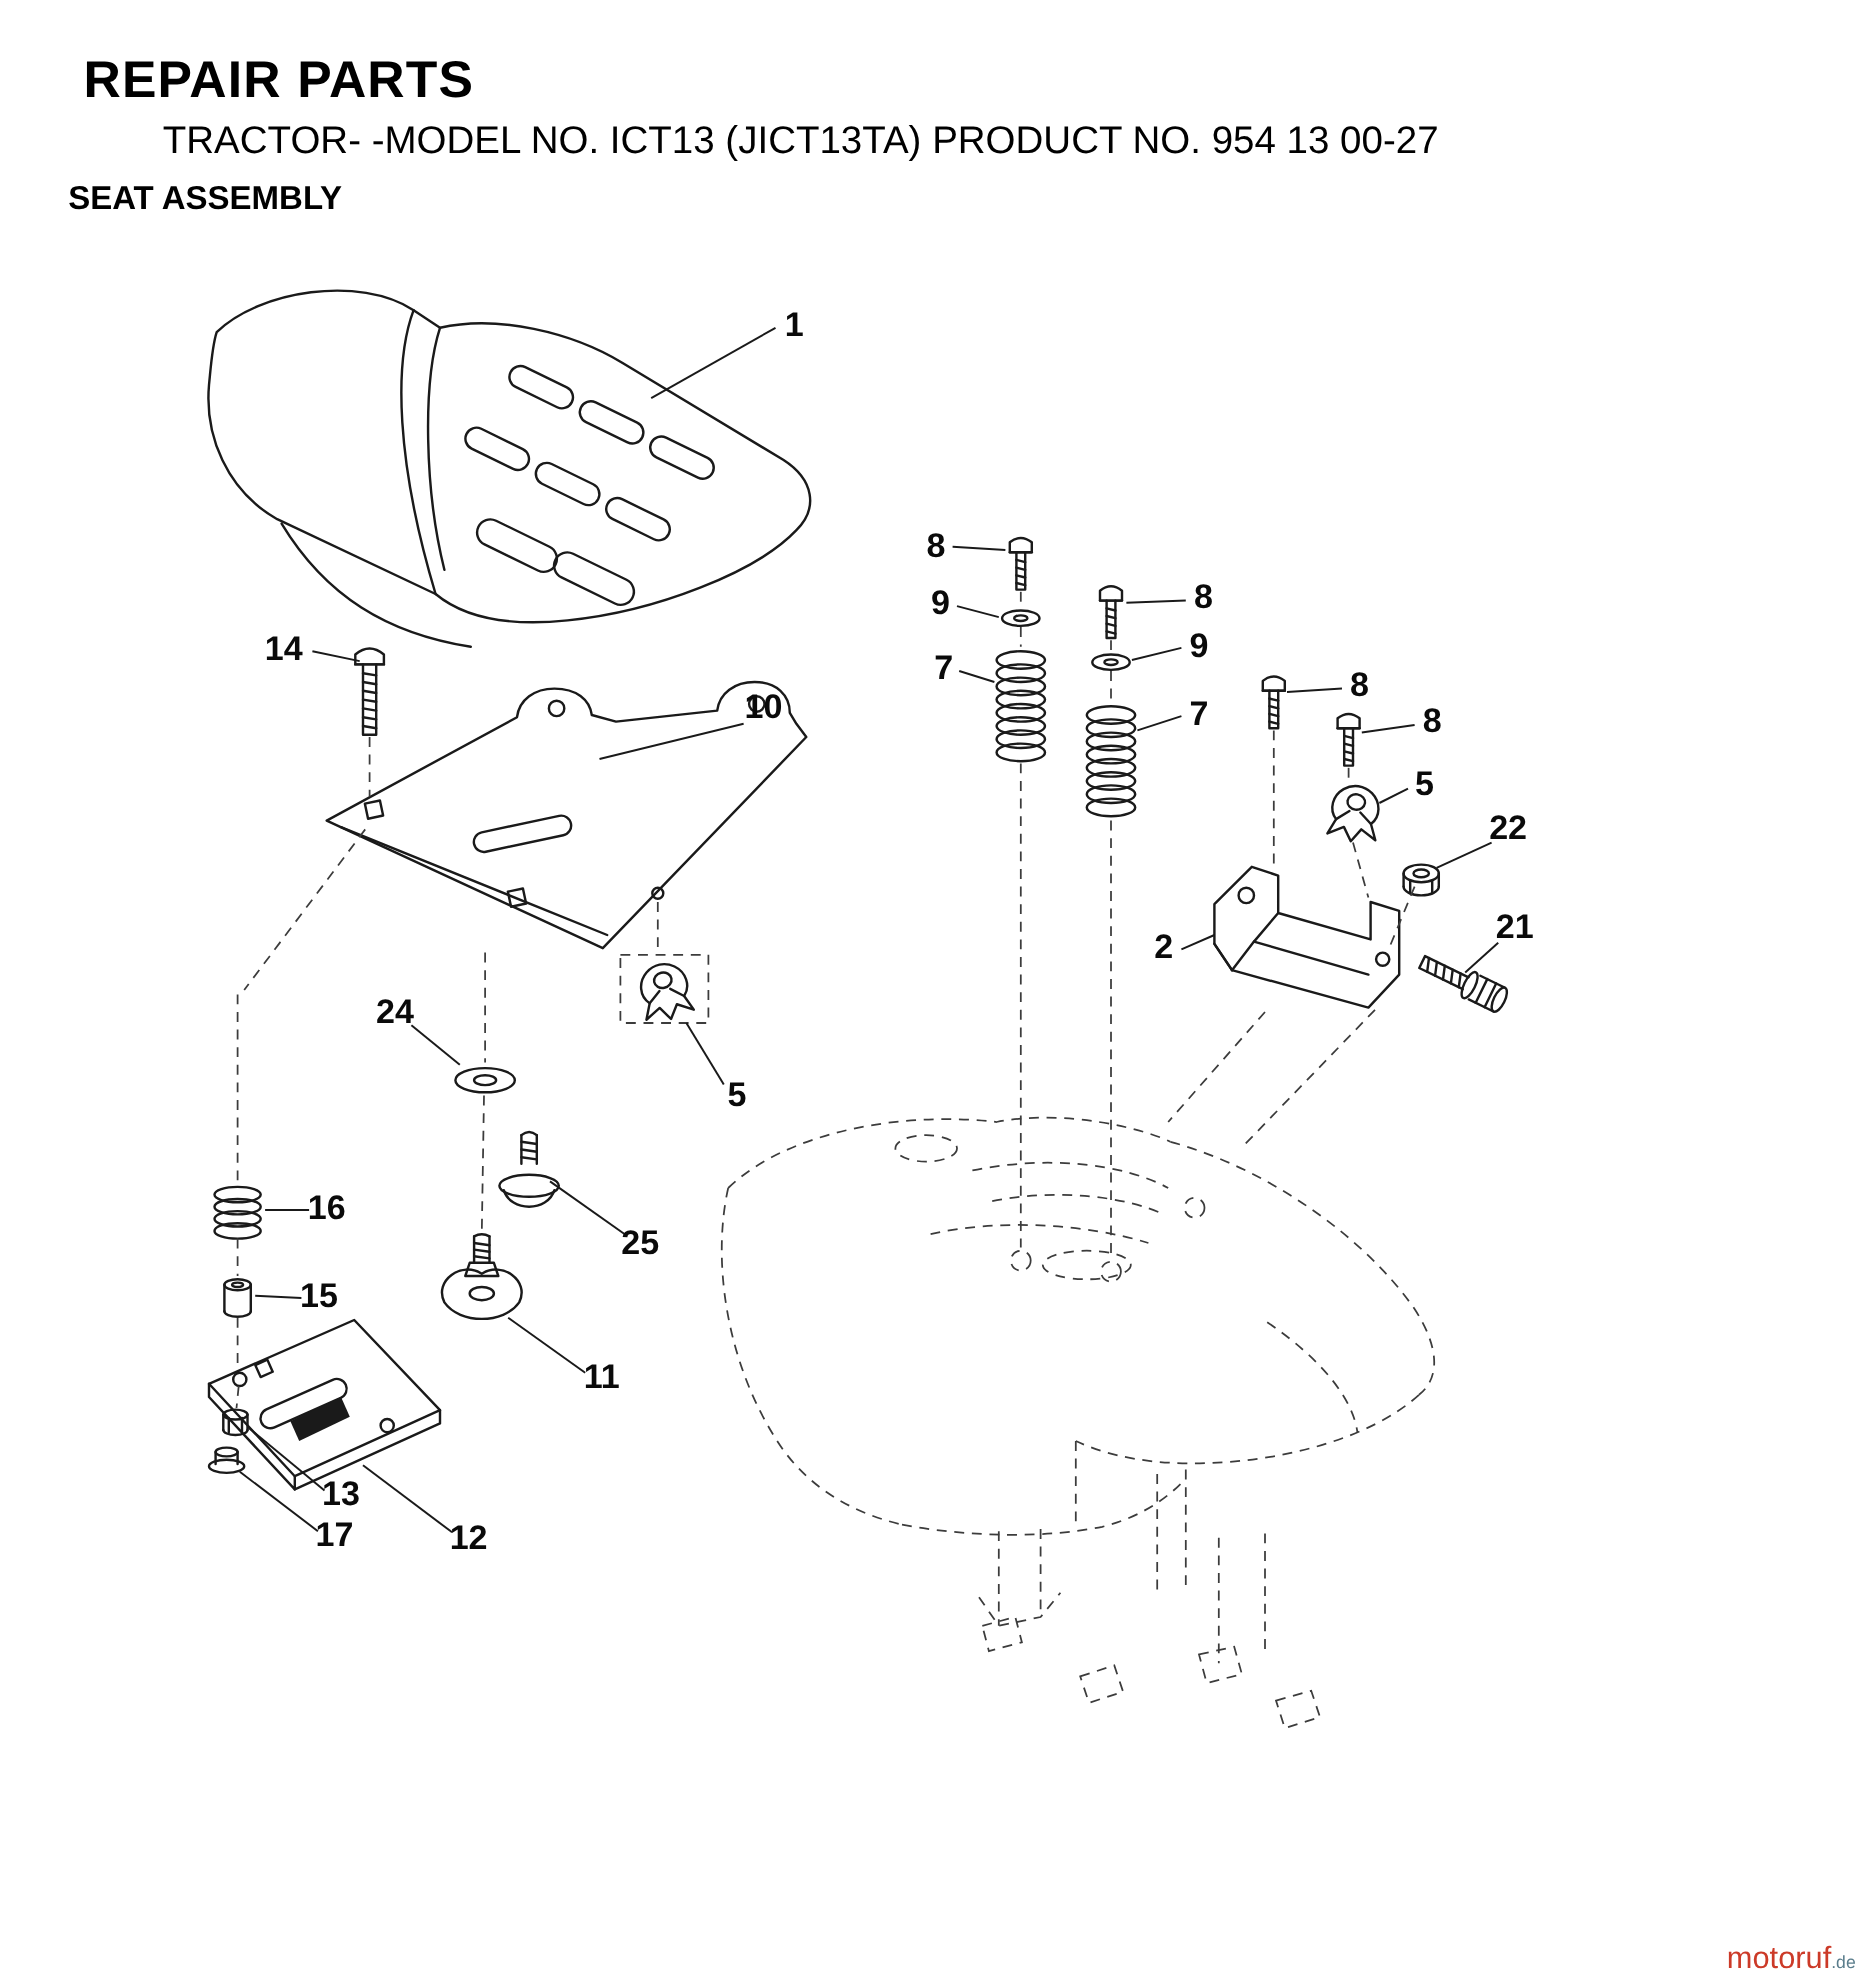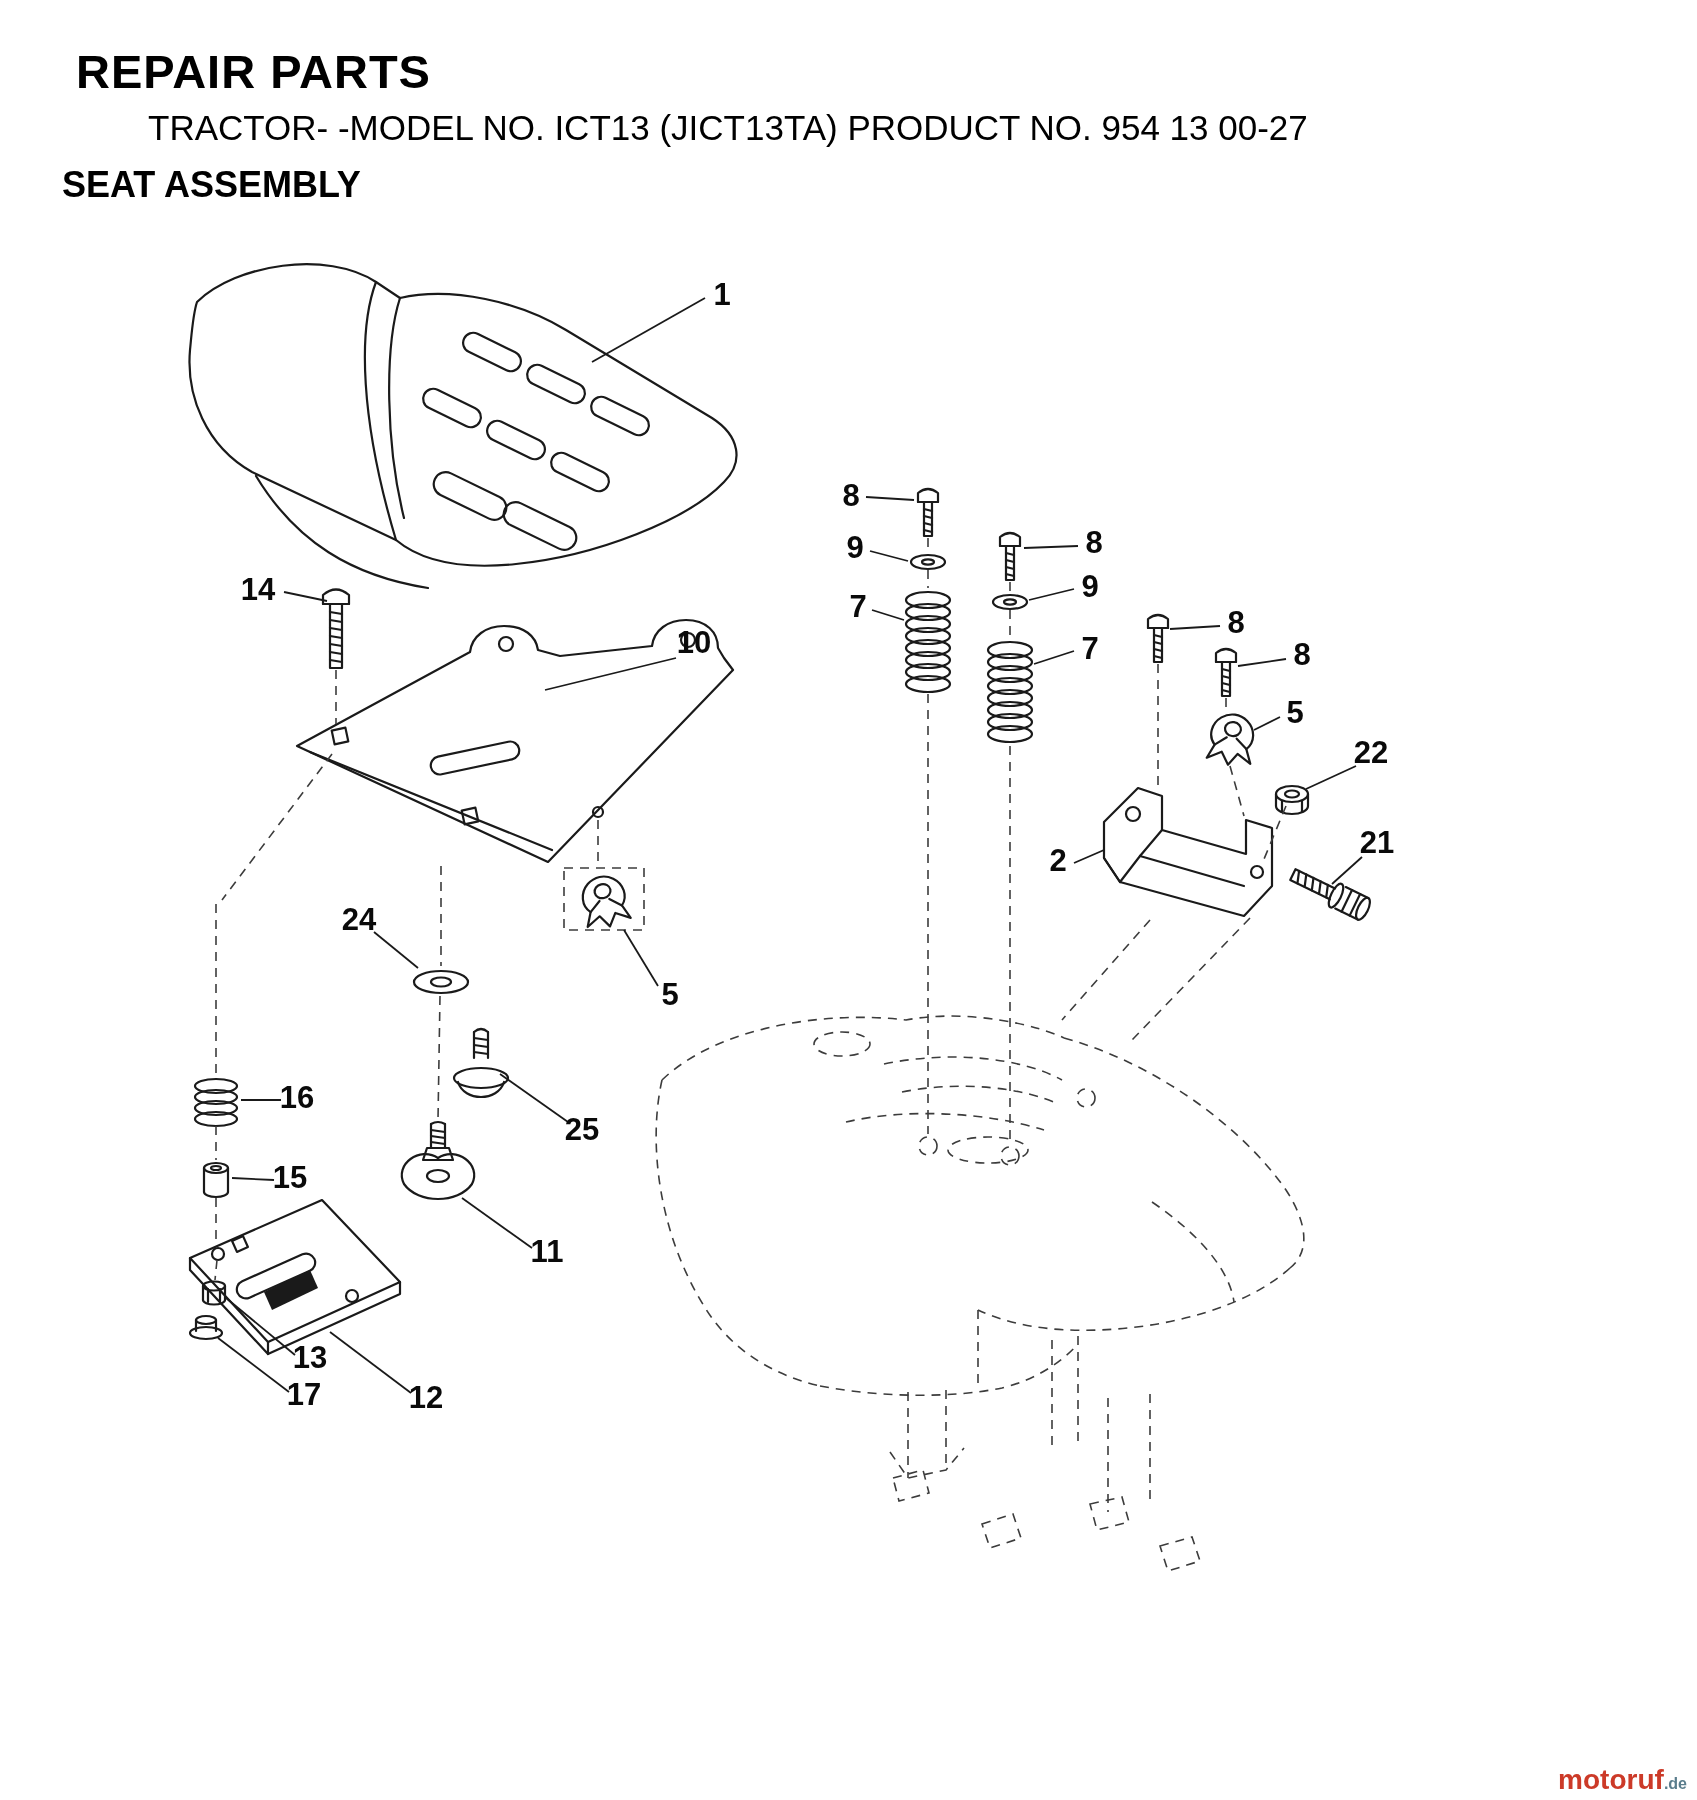--- a/index.html
+++ b/index.html
@@ -1,31 +1,31 @@
 <!DOCTYPE html>
 <html><head>
 <meta charset="utf-8">
 <style>
   * { margin:0; padding:0; box-sizing:border-box; }
   html,body { background:#ffffff; font-family:"Liberation Sans", sans-serif; }
   .page { position:relative; width:1697px; height:1800px; background:#ffffff; overflow:hidden; }
 
   .hdr-title   { position:absolute; left:76px;  top:44px;  font-size:47px; font-weight:bold; color:#000; letter-spacing:1px; }
   .hdr-sub     { position:absolute; left:148px; top:108px; font-size:35px; font-weight:normal; color:#000; }
-  .hdr-section { position:absolute; left:62px;  top:164px; font-size:36px; font-weight:bold; color:#000; }
+  .hdr-section { position:absolute; left:62px;  top:164px; font-size:30px; font-weight:bold; color:#000; }
 
   svg.diagram { position:absolute; left:0; top:0; }
 
   .lineart  { stroke:#1a1a1a; fill:none; stroke-width:2.2; stroke-linecap:round; stroke-linejoin:round; }
   .dashedart{ stroke:#3c3c3c; fill:none; stroke-width:1.6; stroke-dasharray:9 7; stroke-linecap:butt; }
   .leader   { stroke:#1a1a1a; stroke-width:1.8; fill:none; }
   .callout-num { font-family:"Liberation Sans", sans-serif; font-size:31px; font-weight:bold; fill:#0a0a0a; text-anchor:middle; }
   .filldark { fill:#1a1a1a; stroke:none; }
 
-  .watermark { position:absolute; right:10px; bottom:4px; font-weight:bold; }
+  .watermark { position:absolute; right:10px; bottom:4px; font-weight:normal; }
   .wm-brand { color:#cc3a28; font-size:28px; }
   .wm-tld   { color:#5a7d8c; font-size:16px; }
 </style>
 </head>
 <body>
 
 <div class="page">
 
   <div class="hdr-title">REPAIR PARTS</div>
   <div class="hdr-sub">TRACTOR- -MODEL NO. ICT13 (JICT13TA) PRODUCT NO. 954 13 00-27</div>

